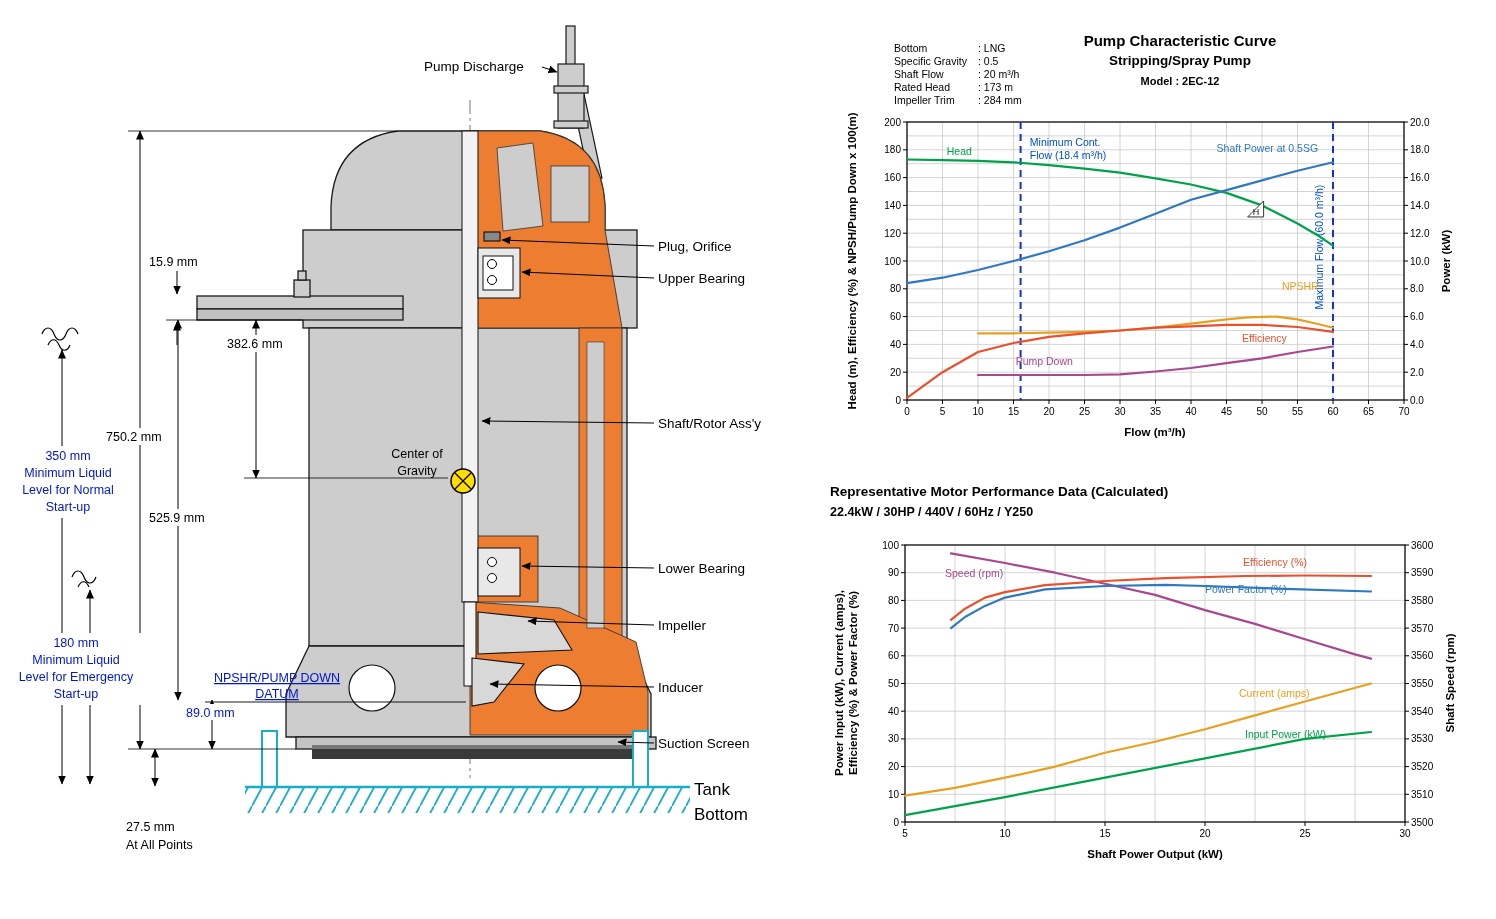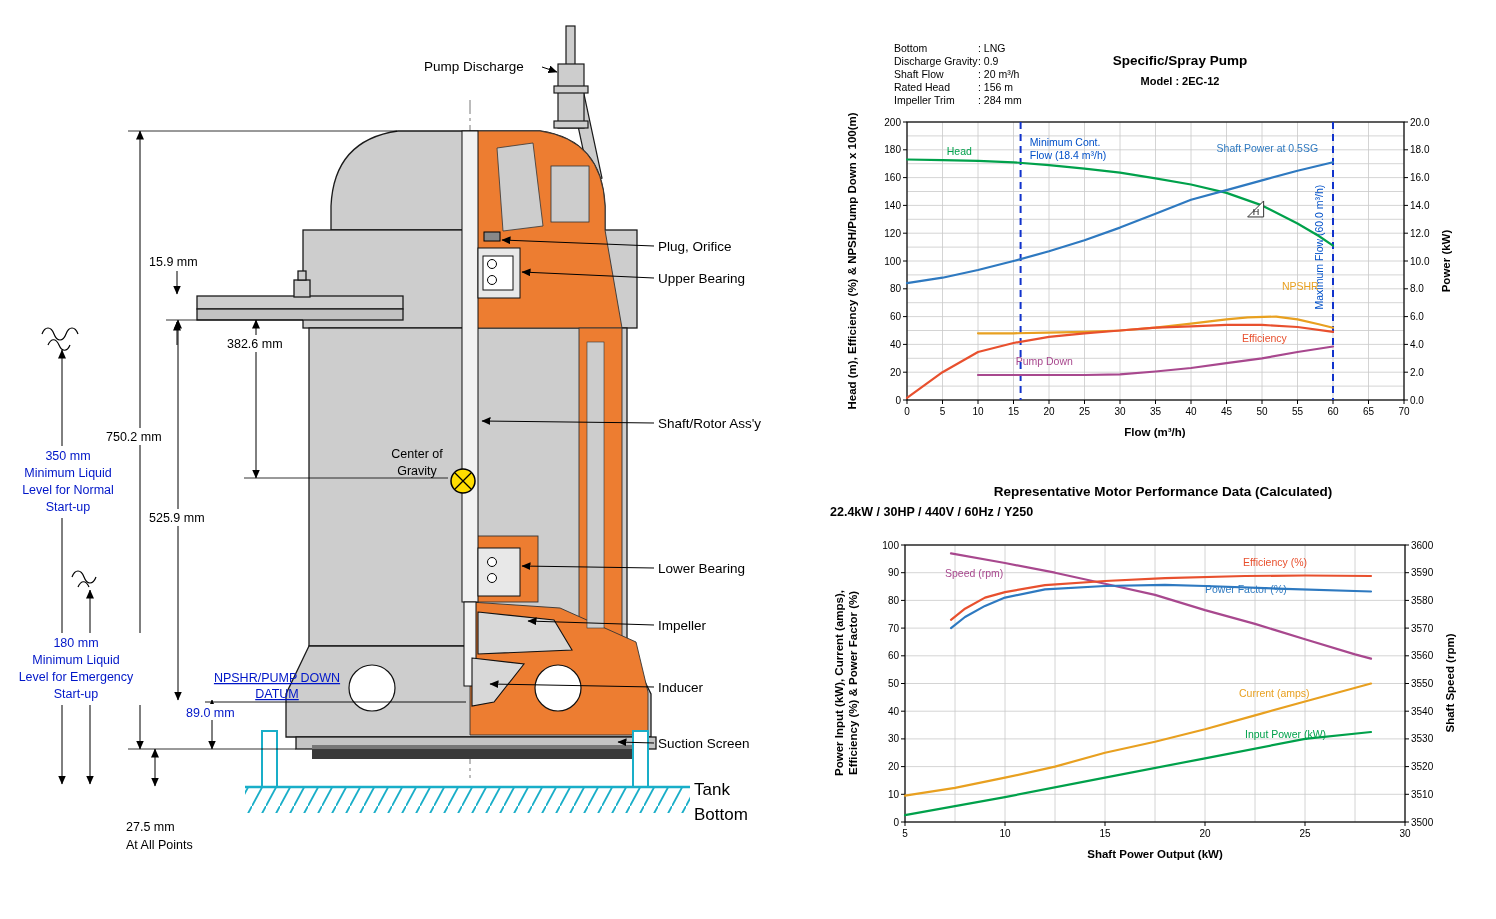--- a/index.html
+++ b/index.html
@@ -6,21 +6,21 @@
   html,body{width:1496px;height:919px;background:#fff;font-family:"Liberation Sans",sans-serif}
   .page{position:absolute;left:0;top:0;width:1496px;height:919px;background:#fff;overflow:hidden}
   svg text{font-family:"Liberation Sans",sans-serif}
   .chart-wrap{position:absolute}
   #chart1-wrap{left:830px;top:18px;width:666px;height:452px}
   #chart2-wrap{left:830px;top:478px;width:666px;height:440px}
   .c-svg{position:absolute;left:0;top:0}
   .t1{position:absolute;left:170px;top:14px;width:360px;text-align:center;font-weight:bold;font-size:15px;color:#000}
   .t2{position:absolute;left:170px;top:35px;width:360px;text-align:center;font-weight:bold;font-size:13.5px;color:#000}
   .t3{position:absolute;left:170px;top:57px;width:360px;text-align:center;font-weight:bold;font-size:11px;color:#000}
-  .m1{position:absolute;left:0;top:6px;width:666px;text-align:center;font-weight:bold;font-size:13.5px;color:#000}
+  .m1{position:absolute;left:0;top:6px;width:666px;font-weight:bold;font-size:13.5px;color:#000}
   .m2{position:absolute;left:0;top:27px;width:666px;text-align:left;font-weight:bold;font-size:12.5px;color:#000}
   .info{position:absolute;left:64px;top:24px;font-size:10.5px;color:#000;line-height:13px}
   .info .row{white-space:nowrap}
   .info .ilabel{display:inline-block;width:84px}
   .d-lbl{font-size:13.5px;fill:#000}
   .d-dim{font-size:12.5px;fill:#000}
   .d-blue{fill:#0016c8}
   .d-big{font-size:17px;fill:#000}
   .d-mid{text-anchor:middle}
   .ax-lbl{font-weight:bold;font-size:11.5px;fill:#000}
@@ -202,26 +202,27 @@
       <line x1="654" y1="743" x2="618" y2="742" stroke="#000" stroke-width="1" marker-end="url(#arrE)"></line>
 
       <text class="d-big" x="694" y="795">Tank</text>
       <text class="d-big" x="694" y="820">Bottom</text>
     </g>
   </svg>
 
   <div id="chart1-wrap" class="chart-wrap">
     <div class="info">
       <div class="row"><span class="ilabel">Bottom</span><span>: LNG</span></div>
-      <div class="row"><span class="ilabel">Discharge Gravity</span><span>: 0.9</span></div>
+      <div class="row"><span class="ilabel">Specific Gravity</span><span>: 0.5</span></div>
       <div class="row"><span class="ilabel">Shaft Flow</span><span>: 20 m³/h</span></div>
-      <div class="row"><span class="ilabel">Rated Head</span><span>: 156 m</span></div>
+      <div class="row"><span class="ilabel">Rated Head</span><span>: 173 m</span></div>
       <div class="row"><span class="ilabel">Impeller Trim</span><span>: 284 mm</span></div>
     </div>
-    <div class="t2">Specific/Spray Pump</div>
+    <div class="t1">Pump Characteristic Curve</div>
+    <div class="t2">Stripping/Spray Pump</div>
     <div class="t3">Model : 2EC-12</div>
     <svg class="c-svg" width="666" height="452" viewBox="0 0 666 452">
       <text class="ax-lbl" x="325" y="418" text-anchor="middle">Flow (m³/h)</text>
       <text class="ax-lbl" x="26" y="243" text-anchor="middle" transform="rotate(-90 26 243)">Head (m), Efficiency (%) &amp; NPSH/Pump Down x 100(m)</text>
       <text class="ax-lbl" x="620" y="243" text-anchor="middle" transform="rotate(-90 620 243)">Power (kW)</text>
     <g>
           <line x1="77" y1="104" x2="77" y2="382" stroke="#c9c9c9" stroke-width="0.8"></line>
           <line x1="112.5" y1="104" x2="112.5" y2="382" stroke="#c9c9c9" stroke-width="0.8"></line>
           <line x1="148" y1="104" x2="148" y2="382" stroke="#c9c9c9" stroke-width="0.8"></line>
           <line x1="183.5" y1="104" x2="183.5" y2="382" stroke="#c9c9c9" stroke-width="0.8"></line>

